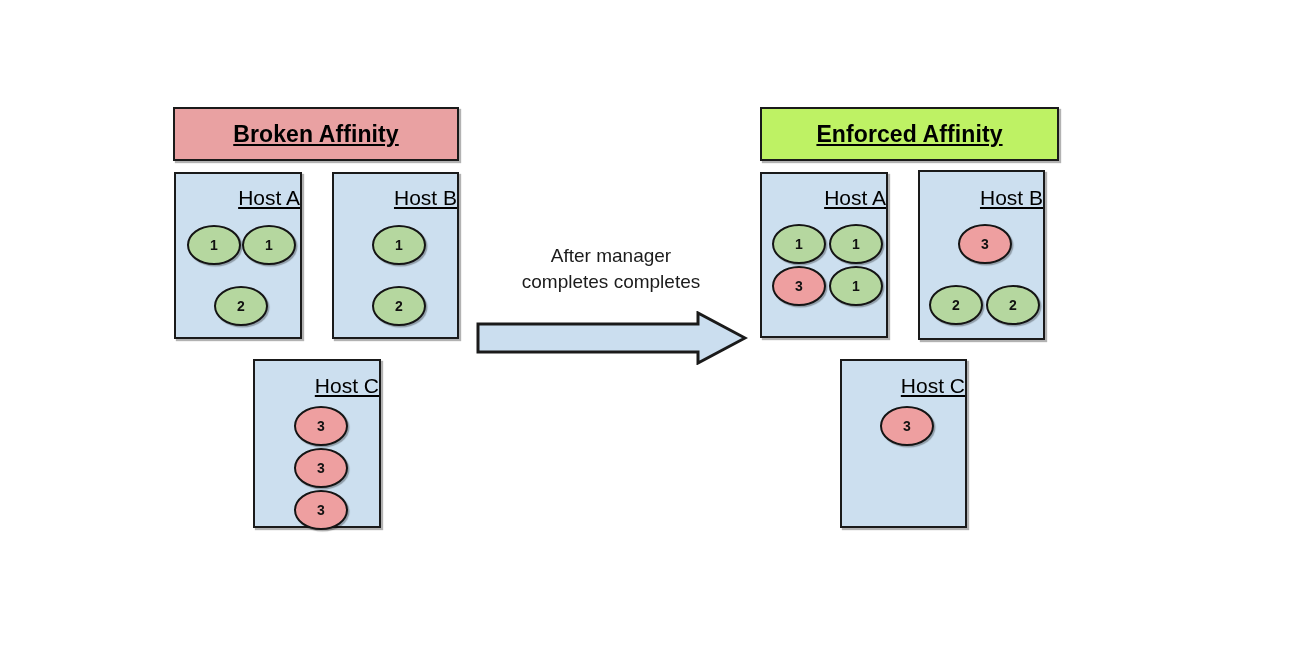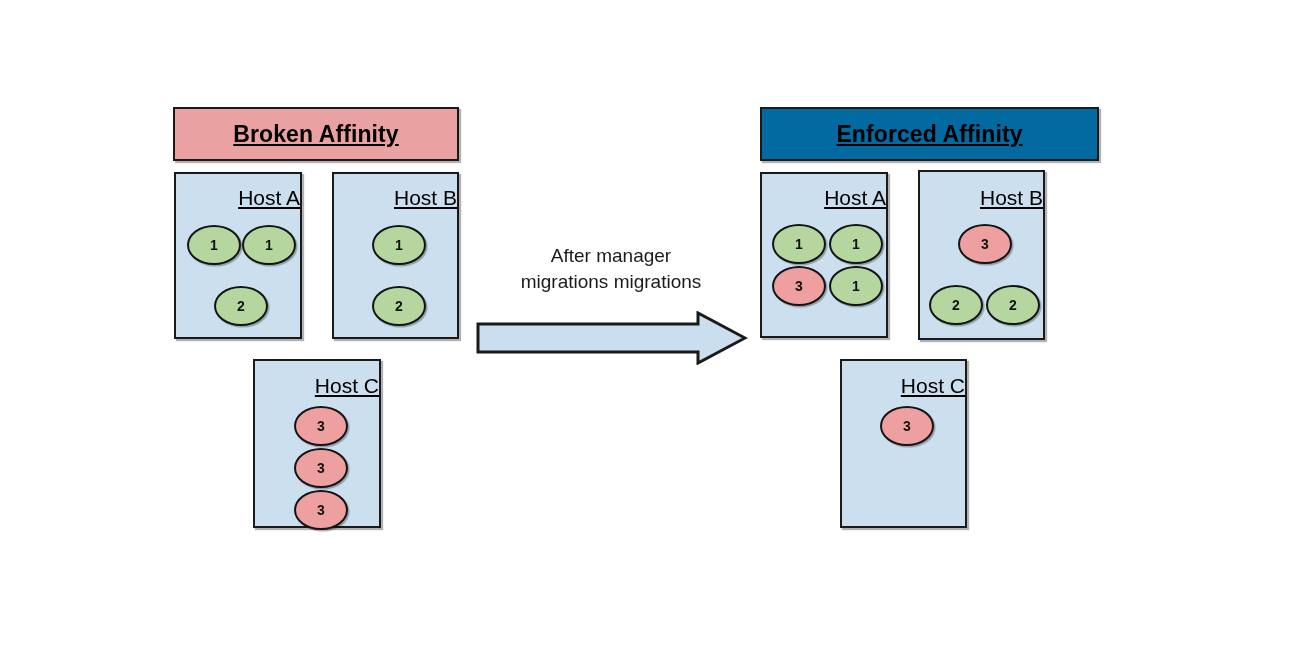--- a/index.html
+++ b/index.html
@@ -102,27 +102,27 @@
   </div>
 
   <div class="abs host-box" style="left:253px; top:359px; width:128px; height:169px; background:#CCDFEF;">
     <span class="host-label" style="top:13px;">Host C</span>
     <span class="vm" style="left:39px; top:45px; width:50px; height:36px; background:#EE9FA0;">3</span>
     <span class="vm" style="left:39px; top:87px; width:50px; height:36px; background:#EE9FA0;">3</span>
     <span class="vm" style="left:39px; top:129px; width:50px; height:36px; background:#EE9FA0;">3</span>
   </div>
 
   <div class="arrow-caption" style="left:478px; top:243px; width:266px;">After manager
-migrations migrations</div>
+completes completes</div>
 
   <svg class="arrow-svg" viewBox="0 0 272 54" width="272" height="54" style="left:476px; top:311px;">
     <polygon points="2,13 222,13 222,2 269,27 222,52 222,41 2,41" fill="#CBDEEF" stroke="#1a1a1a" stroke-width="3" stroke-linejoin="miter"></polygon>
   </svg>
 
-  <div class="abs banner" style="left:760px; top:107px; width:339px; height:54px; background:#0369a1;">
+  <div class="abs banner" style="left:760px; top:107px; width:299px; height:54px; background:#bef264;">
     <span class="banner-text">Enforced Affinity</span>
   </div>
 
   <div class="abs host-box" style="left:760px; top:172px; width:128px; height:166px; background:#CCDFEF;">
     <span class="host-label" style="top:12px;">Host A</span>
     <span class="vm" style="left:10px; top:50px; width:50px; height:36px; background:#B5D79F;">1</span>
     <span class="vm" style="left:67px; top:50px; width:50px; height:36px; background:#B5D79F;">1</span>
     <span class="vm" style="left:10px; top:92px; width:50px; height:36px; background:#EE9FA0;">3</span>
     <span class="vm" style="left:67px; top:92px; width:50px; height:36px; background:#B5D79F;">1</span>
   </div>

